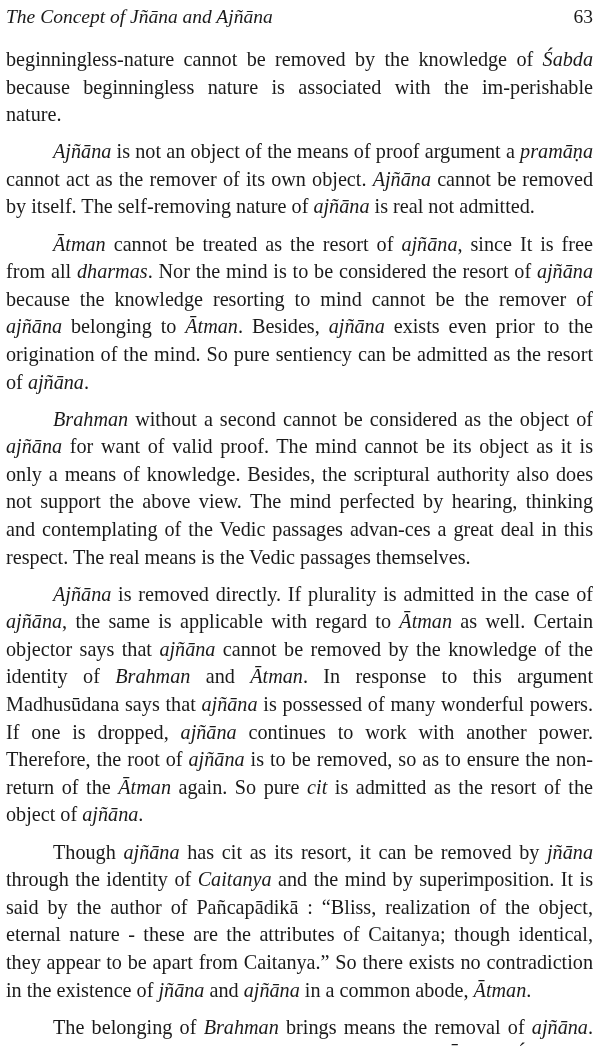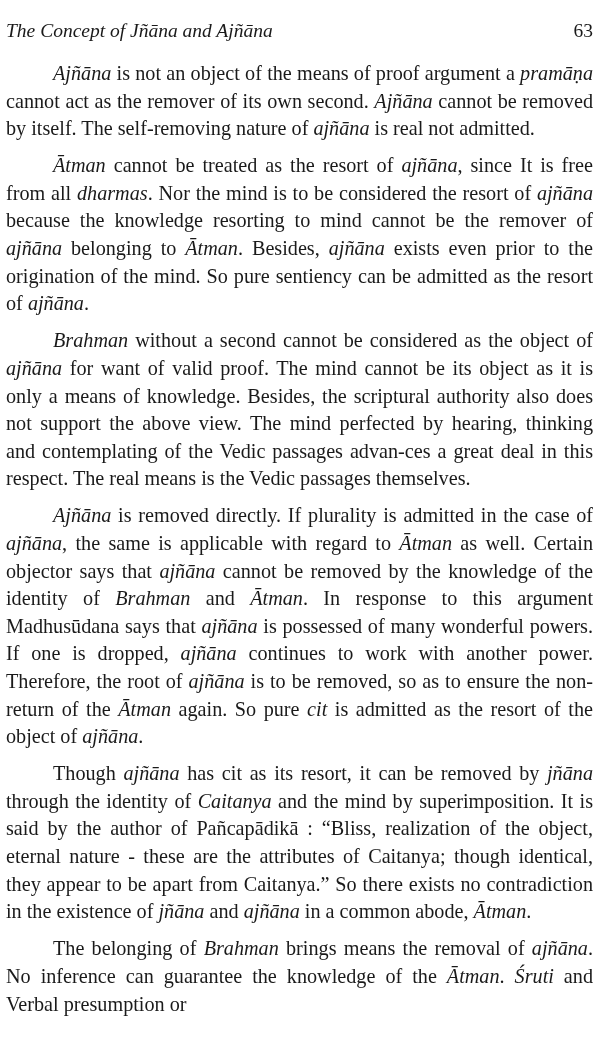--- a/index.html
+++ b/index.html
@@ -4,21 +4,21 @@
 <style>
   html, body { margin: 0; padding: 0; background: #ffffff; }
   body {
     width: 600px; height: 1046px; overflow: hidden;
     font-family: "DejaVu Serif", "Liberation Serif", serif;
     color: #1a1a1a;
   }
   .page { position: relative; width: 600px; height: 1046px; box-sizing: border-box; padding: 0 7px 0 6px; }
   .running-head {
     display: flex; justify-content: space-between; align-items: baseline;
-    height: 32px; padding-top: 20px;
+    height: 32px; padding-top: 6px;
     font-size: 19.5px; font-family: "Liberation Serif", serif;
   }
   .running-head .title { font-style: italic; }
   .body-text {
     font-family: "Liberation Serif", serif;
     font-size: 20.2px; line-height: 27.6px;
     text-align: justify;
     margin-top: 8px;
   }
   .para { margin: 0 0 9.5px 0; text-indent: 0; }
@@ -27,20 +27,21 @@
 </style>
 </head>
 <body>
 
 <div class="page">
   <div class="running-head">
     <span class="title">The Concept of Jñāna and Ajñāna</span>
     <span class="pageno">63</span>
   </div>
   <div class="body-text" id="body-text">
-      <p class="para indent"><i>Ajñāna</i><span> is not an object of the means of proof argument a </span><i>pramāṇa</i><span> cannot act as the remover of its own second. </span><i>Ajñāna</i><span> cannot be removed by itself. The self-removing nature of </span><i>ajñāna</i><span> is real not admitted.</span></p>
+      <p class="para"><span>beginningless-nature cannot be removed by the knowledge of </span><i>Śabda</i><span> because beginningless nature is associated with the im-perishable nature.</span></p>
+      <p class="para indent"><i>Ajñāna</i><span> is not an object of the means of proof argument a </span><i>pramāṇa</i><span> cannot act as the remover of its own object. </span><i>Ajñāna</i><span> cannot be removed by itself. The self-removing nature of </span><i>ajñāna</i><span> is real not admitted.</span></p>
       <p class="para indent"><i>Ātman</i><span> cannot be treated as the resort of </span><i>ajñāna</i><span>, since It is free from all </span><i>dharmas</i><span>. Nor the mind is to be considered the resort of </span><i>ajñāna</i><span> because the knowledge resorting to mind cannot be the remover of </span><i>ajñāna</i><span> belonging to </span><i>Ātman</i><span>. Besides, </span><i>ajñāna</i><span> exists even prior to the origination of the mind. So pure sentiency can be admitted as the resort of </span><i>ajñāna</i><span>.</span></p>
       <p class="para indent"><i>Brahman</i><span> without a second cannot be considered as the object of </span><i>ajñāna</i><span> for want of valid proof. The mind cannot be its object as it is only a means of knowledge. Besides, the scriptural authority also does not support the above view. The mind perfected by hearing, thinking and contemplating of the Vedic passages advan-ces a great deal in this respect. The real means is the Vedic passages themselves.</span></p>
       <p class="para indent"><i>Ajñāna</i><span> is removed directly. If plurality is admitted in the case of </span><i>ajñāna</i><span>, the same is applicable with regard to </span><i>Ātman</i><span> as well. Certain objector says that </span><i>ajñāna</i><span> cannot be removed by the knowledge of the identity of </span><i>Brahman</i><span> and </span><i>Ātman</i><span>. In response to this argument Madhusūdana says that </span><i>ajñāna</i><span> is possessed of many wonderful powers. If one is dropped, </span><i>ajñāna</i><span> continues to work with another power. Therefore, the root of </span><i>ajñāna</i><span> is to be removed, so as to ensure the non-return of the </span><i>Ātman</i><span> again. So pure </span><i>cit</i><span> is admitted as the resort of the object of </span><i>ajñāna</i><span>.</span></p>
       <p class="para indent"><span>Though </span><i>ajñāna</i><span> has cit as its resort, it can be removed by </span><i>jñāna</i><span> through the identity of </span><i>Caitanya</i><span> and the mind by superimposition. It is said by the author of Pañcapādikā : “Bliss, realization of the object, eternal nature - these are the attributes of Caitanya; though identical, they appear to be apart from Caitanya.” So there exists no contradiction in the existence of </span><i>jñāna</i><span> and </span><i>ajñāna</i><span> in a common abode, </span><i>Ātman</i><span>.</span></p>
       <p class="para indent"><span>The belonging of </span><i>Brahman</i><span> brings means the removal of </span><i>ajñāna</i><span>. No inference can guarantee the knowledge of the </span><i>Ātman</i><span>. </span><i>Śruti</i><span> and Verbal presumption or </span></p>
     </div>
 </div>
 
 </body></html>

